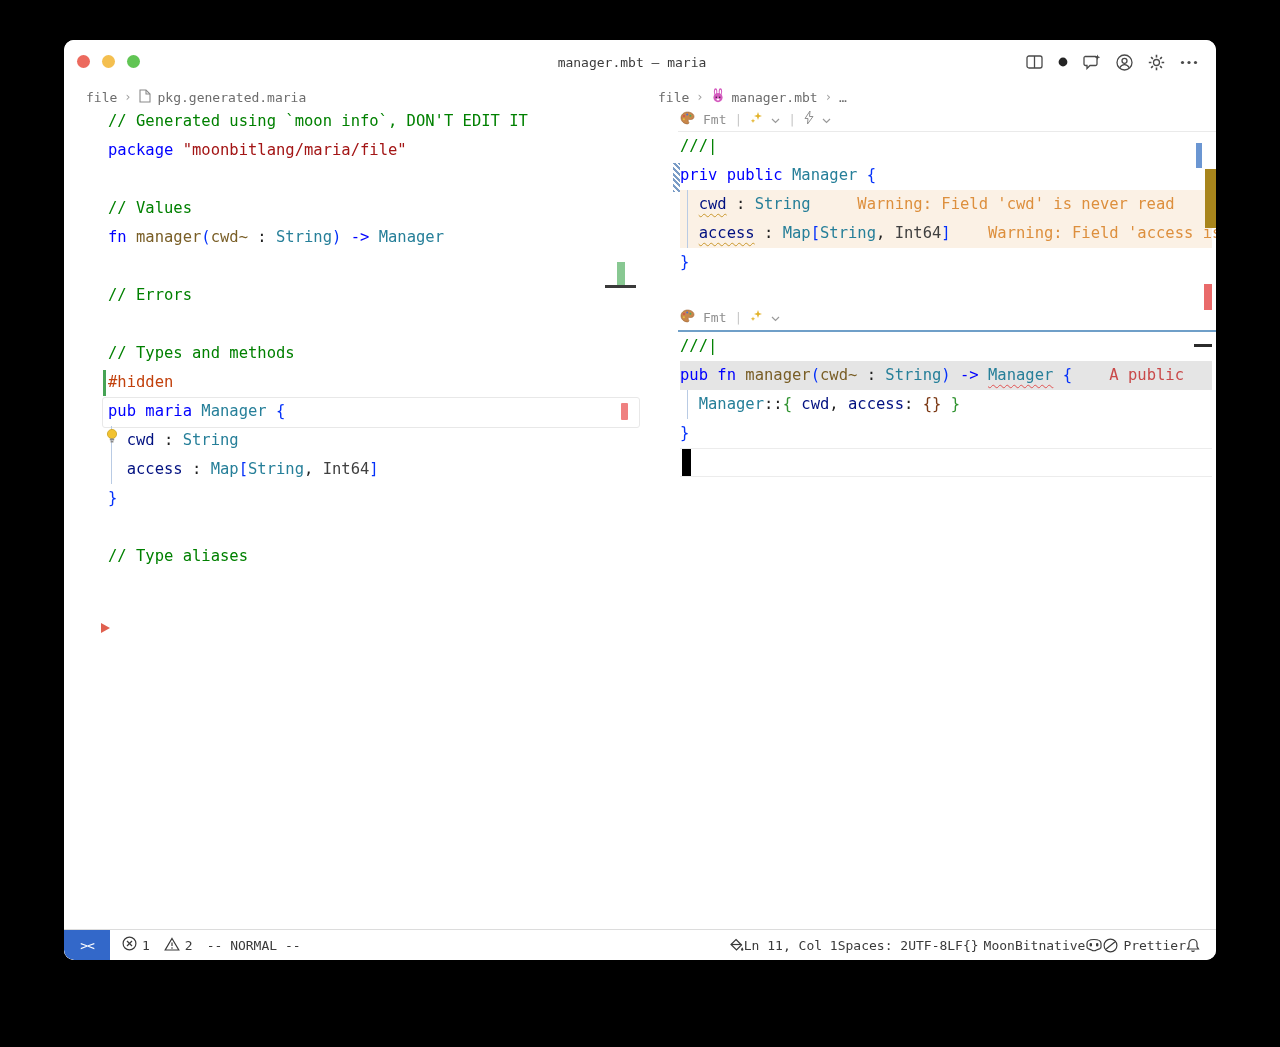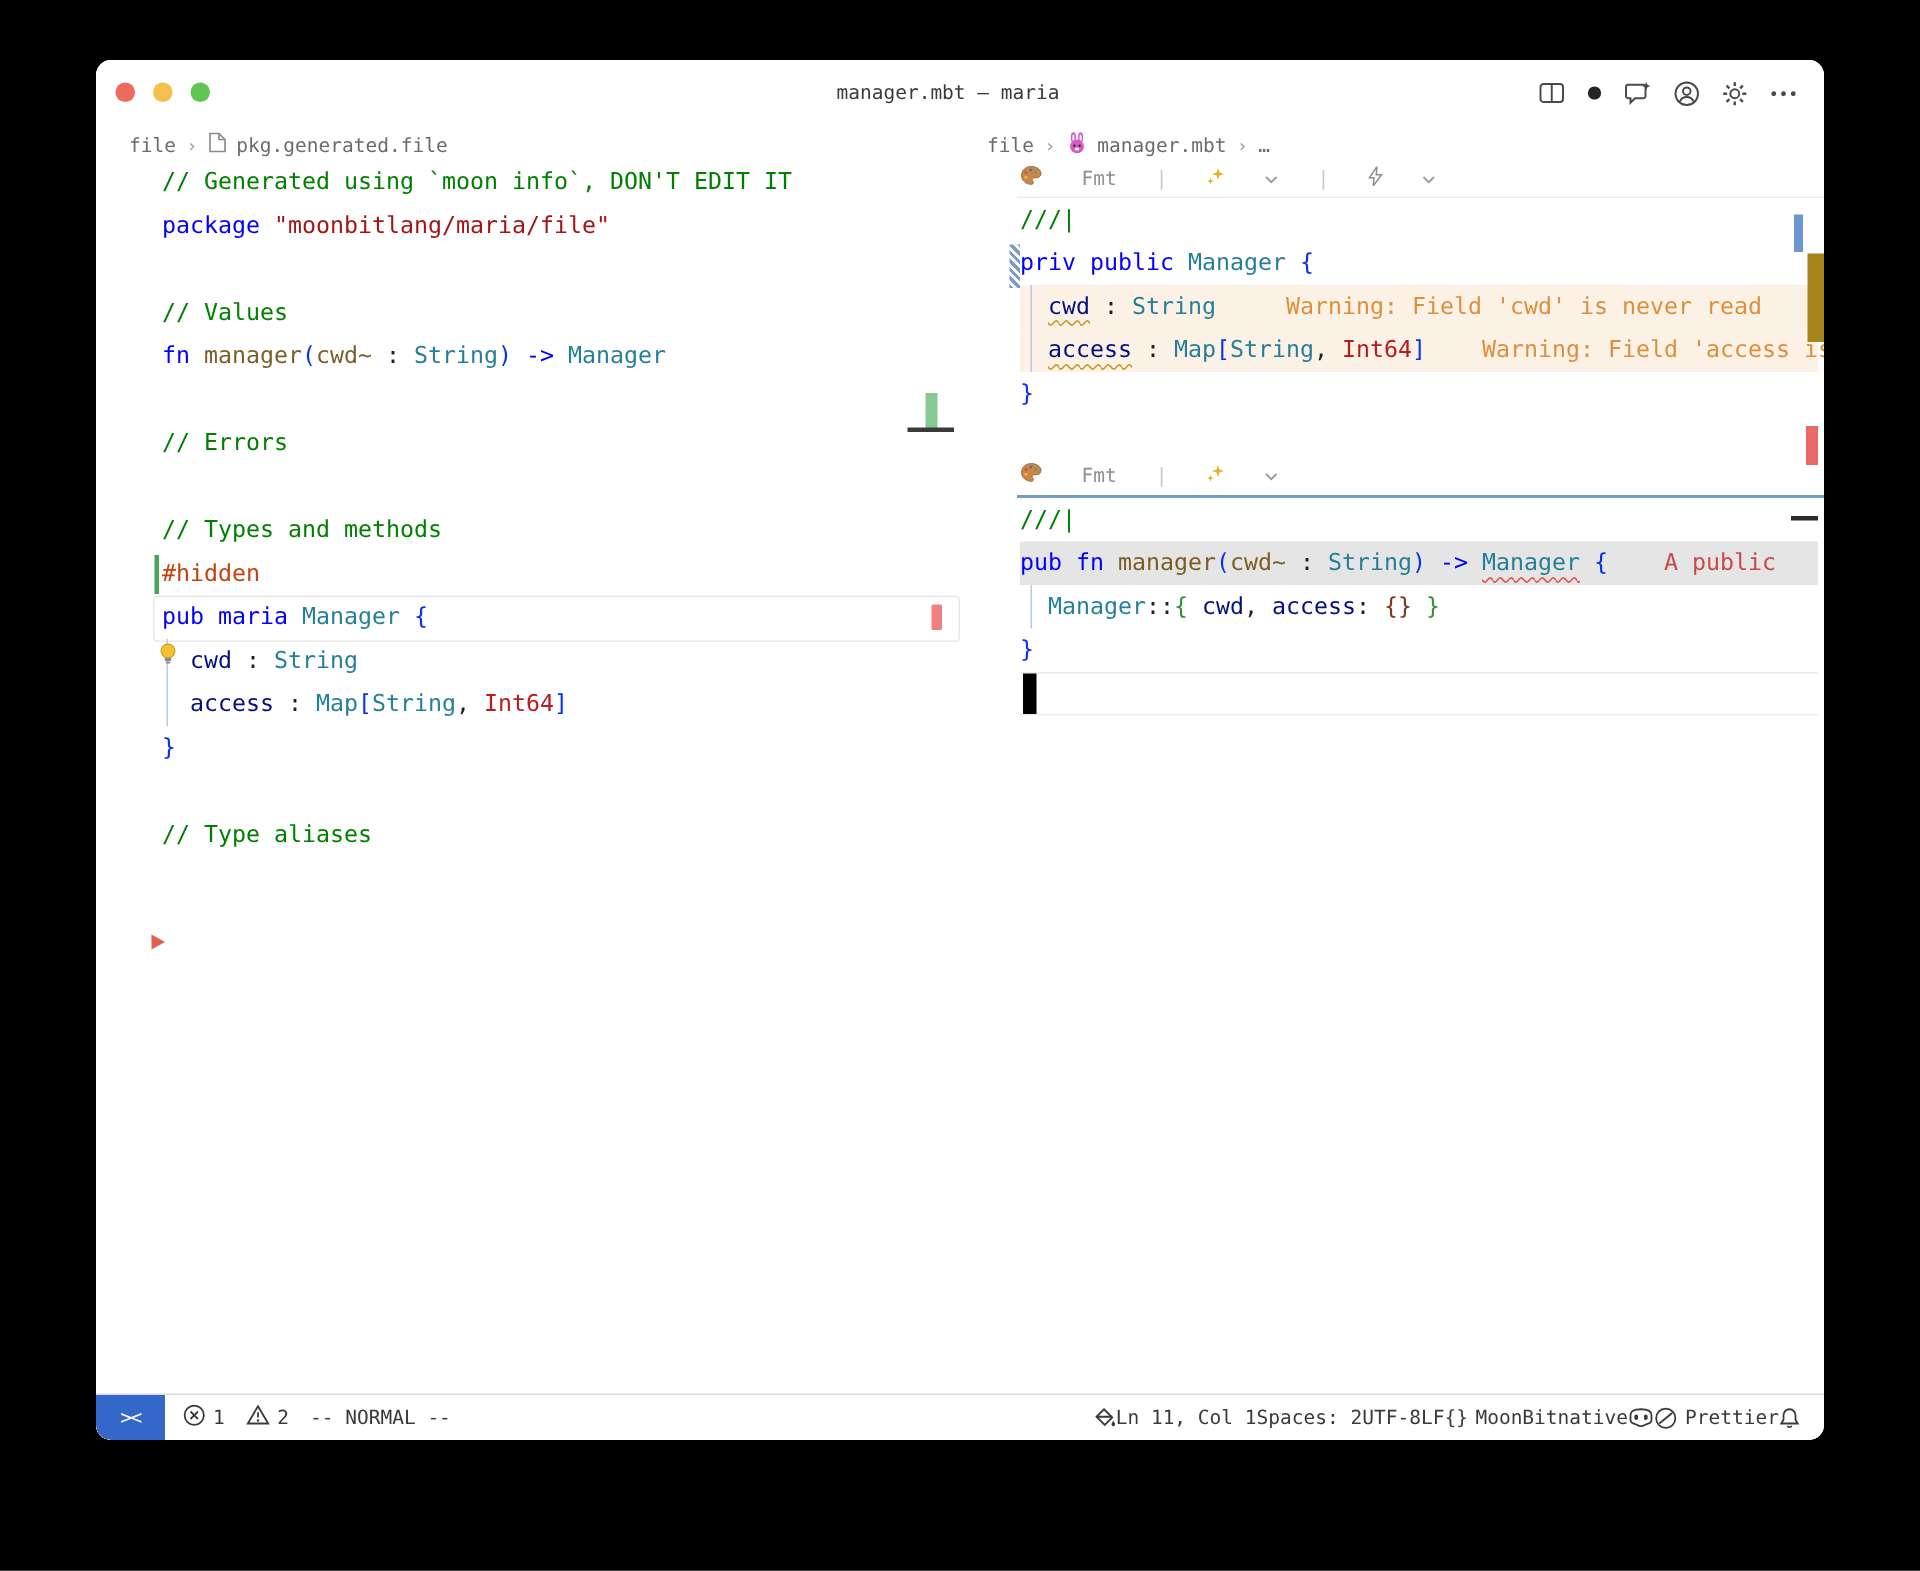--- a/index.html
+++ b/index.html
@@ -31,32 +31,32 @@
   .ty{color:#267f99;}
   .fn{color:#795e26;}
   .par{color:#795e26;}
   .var{color:#001080;}
   .str{color:#a31515;}
   .pl{color:#1f1f1f;}
   .attr{color:#c2410c;}
   .b1{color:#0431fa;}
   .b2{color:#319331;}
   .b3{color:#7b3814;}
-  .tg{color:#b91c1c;}
+  .tg{color:#404040;}
   .hint-warn{color:#dd8f3d;}
   .hint-err{color:#c94949;}
   .sq-or{text-decoration:underline;text-decoration-style:wavy;text-decoration-color:#c9972c;
     text-decoration-thickness:1px;text-underline-offset:4px;}
   .sq-red{text-decoration:underline;text-decoration-style:wavy;text-decoration-color:#e05252;
     text-decoration-thickness:1px;text-underline-offset:4px;}
   .bg-warn{background:#fbf1e5;}
   .bg-err{background:#e5e5e5;}
   .cursor-line{border-top:1px solid #ececec;border-bottom:1px solid #ececec;height:27px;}
   
-  .codelens{position:absolute;left:40px;height:22px;display:flex;align-items:center;gap:26px;
+  .codelens{position:absolute;left:40px;height:22px;display:flex;align-items:center;gap:8px;
     font-size:13px;color:#8f8f8f;}
   .codelens .pipe{color:#c8c8c8;}
   .hr-light{position:absolute;left:38px;right:0;height:1px;background:#eaeaea;}
   .hr-teal{position:absolute;left:38px;right:0;height:2px;background:#6f9fc8;}
   
   .deco{position:absolute;}
   .curline-box{left:38px;top:313px;width:536px;height:29px;border:1px solid #e8e8e8;border-radius:3px;}
   .gutter-green{left:39px;top:286px;width:3px;height:26px;background:#46a455;}
   .ovr-green{left:553px;top:178px;width:8px;height:24px;background:#88c892;}
   .ovr-dash-l{left:541px;top:201px;width:31px;height:3px;background:#3a3a3a;}
@@ -146,21 +146,21 @@
   <div class="pane pane-left">
     <div class="breadcrumb" style="left:22px;">
       <span>file</span>
       <span class="sep">›</span>
       <span>
         <svg width="12" height="14" viewBox="0 0 12 14">
             <path d="M1 1h6l4 4v8H1z" fill="none" stroke="#8a8a8a" stroke-width="1.1"></path>
             <path d="M7 1v4h4" fill="none" stroke="#8a8a8a" stroke-width="1.1"></path>
           </svg>
       </span>
-      <span>pkg.generated.file</span>
+      <span>pkg.generated.maria</span>
     </div>
 
     <div class="deco curline-box"></div>
     <div class="deco gutter-green"></div>
     <div class="deco ovr-green"></div>
     <div class="deco ovr-dash-l"></div>
     <div class="deco ovr-red-l"></div>
     <div class="deco indent-guide" style="left:47px;top:342px;height:58px;"></div>
     <div class="deco tri-red"></div>
     <div class="deco" style="left:41px;top:344px;">

